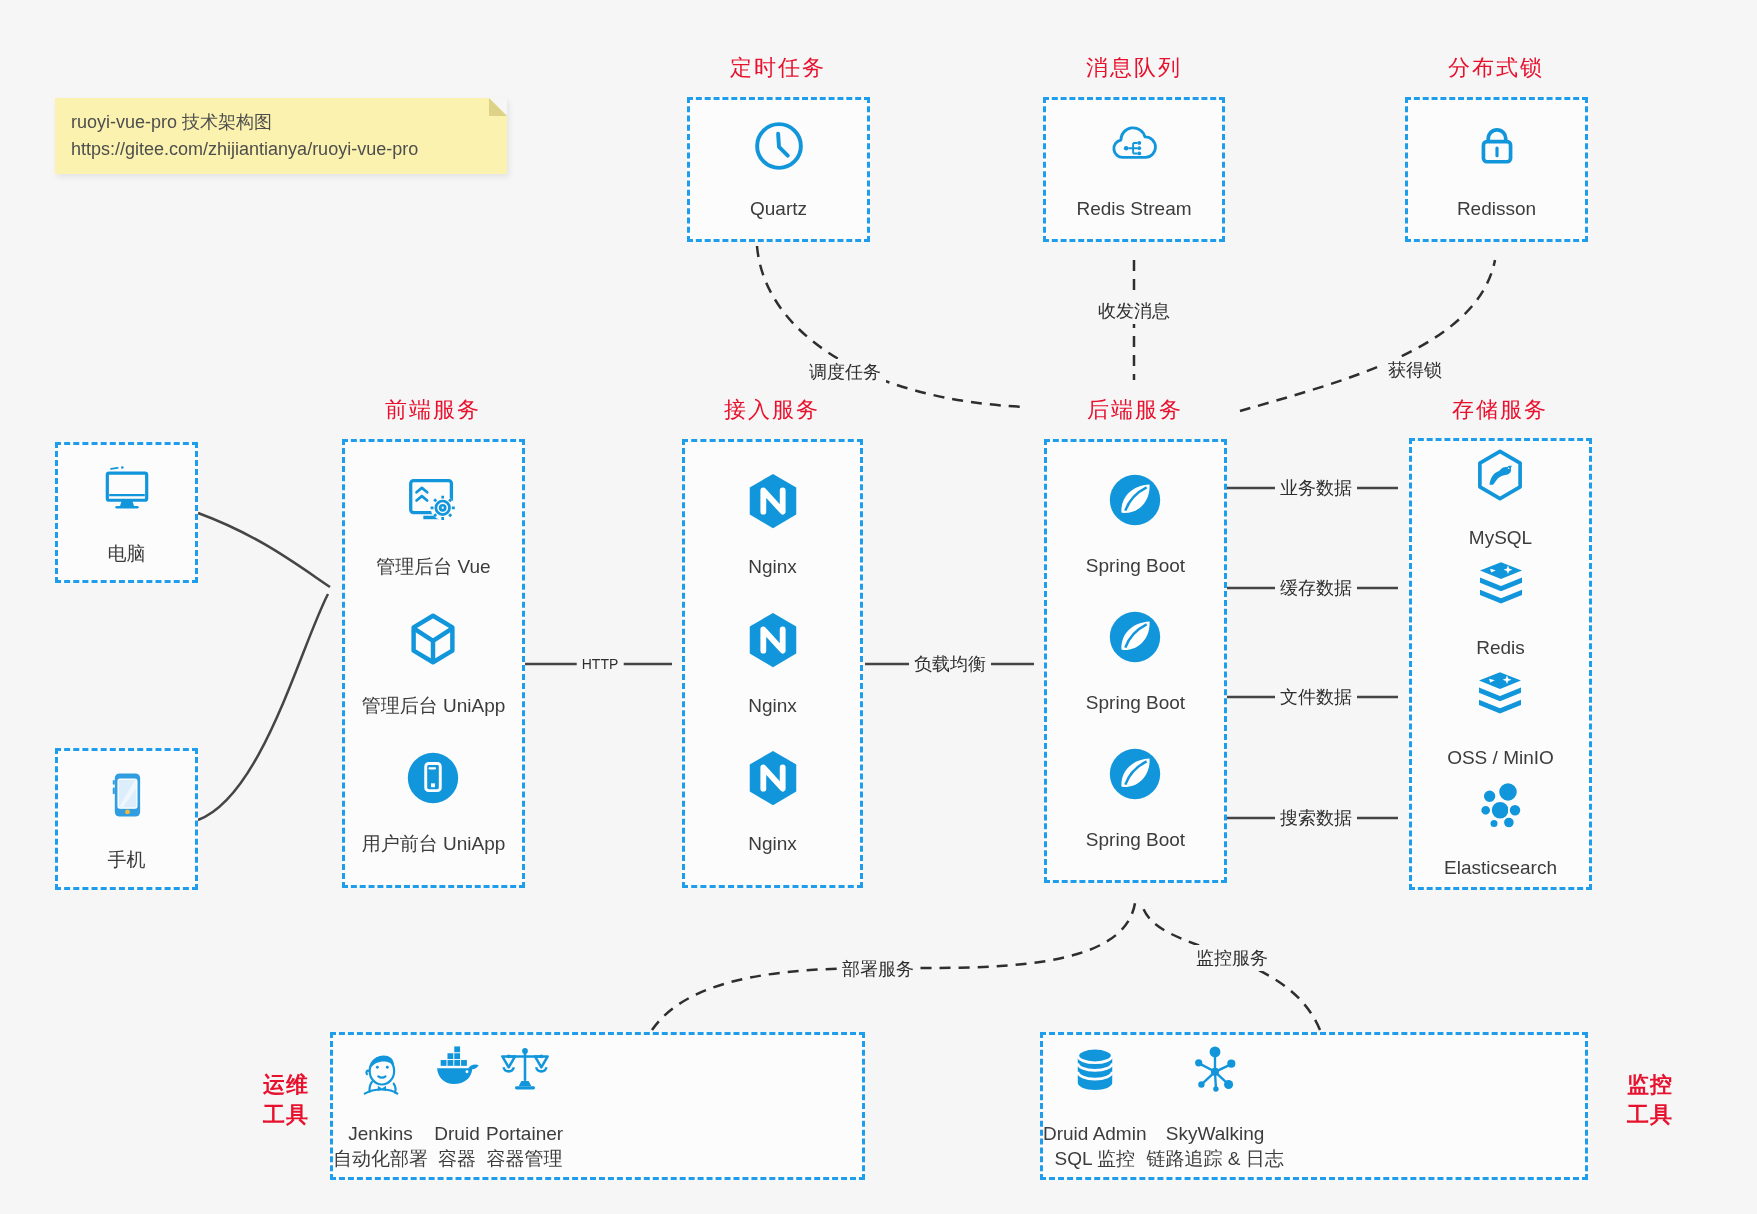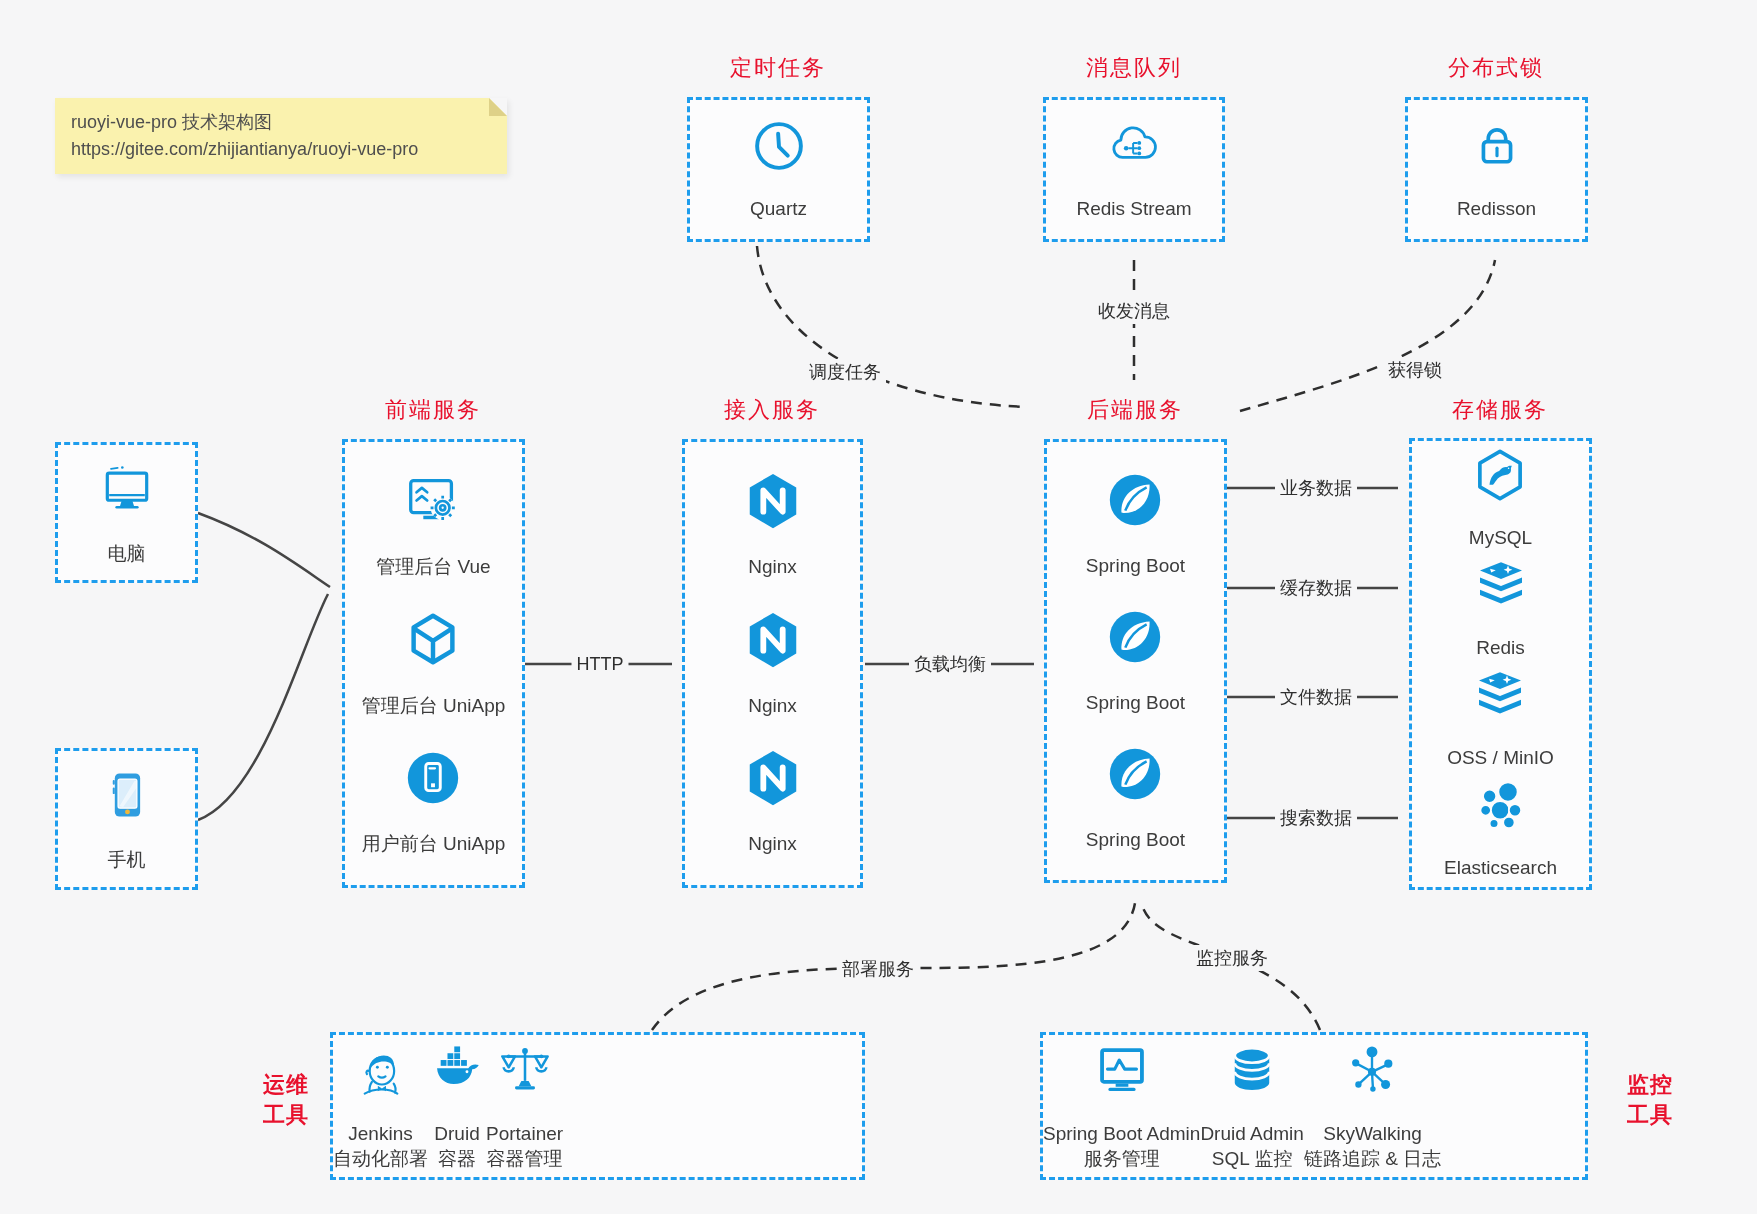--- a/index.html
+++ b/index.html
@@ -375,34 +375,20 @@
         <div>Portainer</div>
         <div>容器管理</div>
       </span>
     </div>
   </div>
 
   <div class="dbox row" style="left:1040px;top:1032px;width:548px;height:148px">
     <div class="node">
       <span class="icon i58">
           <svg viewBox="0 0 64 64">
-            <rect x="10" y="10" width="44" height="35" rx="2" fill="none" stroke="#1296db" stroke-width="4.2"></rect>
-            <path d="M16 31 H24 L29 21 L35 31 H48" fill="none" stroke="#1296db" stroke-width="3.4" stroke-linejoin="round" stroke-linecap="round"></path>
-            <rect x="25" y="47" width="14" height="3.5" fill="#1296db"></rect>
-            <rect x="17" y="51.5" width="30" height="3.8" rx="1.8" fill="#1296db"></rect>
-          </svg>
-        </span>
-      <span class="node-label">
-        <div>Spring Boot Admin</div>
-        <div>服务管理</div>
-      </span>
-    </div>
-    <div class="node">
-      <span class="icon i58">
-          <svg viewBox="0 0 64 64">
             <path d="M13 16 C13 11.5 21.5 8 32 8 C42.5 8 51 11.5 51 16 V46 C51 50.5 42.5 54 32 54 C21.5 54 13 50.5 13 46 Z" fill="#1296db"></path>
             <path d="M13 24.5 C13 29 21.5 32.5 32 32.5 C42.5 32.5 51 29 51 24.5" fill="none" stroke="#fcfcfd" stroke-width="3"></path>
             <path d="M13 34 C13 38.5 21.5 42 32 42 C42.5 42 51 38.5 51 34" fill="none" stroke="#fcfcfd" stroke-width="3"></path>
             <ellipse cx="32" cy="16" rx="19" ry="8" fill="#1296db" stroke="#fcfcfd" stroke-width="3"></ellipse>
           </svg>
         </span>
       <span class="node-label">
         <div>Druid Admin</div>
         <div>SQL 监控</div>
       </span>
@@ -429,21 +415,21 @@
             </g>
           </svg>
         </span>
       <span class="node-label">
         <div>SkyWalking</div>
         <div>链路追踪 &amp; 日志</div>
       </span>
     </div>
   </div>
 
-  <span class="wire-label" style="left:600px;top:664px;font-size:18px">HTTP</span>
+  <span class="wire-label" style="left:600px;top:664px;font-size:14px">HTTP</span>
   <span class="wire-label" style="left:950px;top:664px">负载均衡</span>
   <span class="wire-label" style="left:845px;top:372px">调度任务</span>
   <span class="wire-label" style="left:1134px;top:311px">收发消息</span>
   <span class="wire-label" style="left:1415px;top:370px">获得锁</span>
   <span class="wire-label" style="left:1316px;top:488px">业务数据</span>
   <span class="wire-label" style="left:1316px;top:588px">缓存数据</span>
   <span class="wire-label" style="left:1316px;top:697px">文件数据</span>
   <span class="wire-label" style="left:1316px;top:818px">搜索数据</span>
   <span class="wire-label" style="left:878px;top:969px">部署服务</span>
   <span class="wire-label" style="left:1232px;top:958px">监控服务</span>

